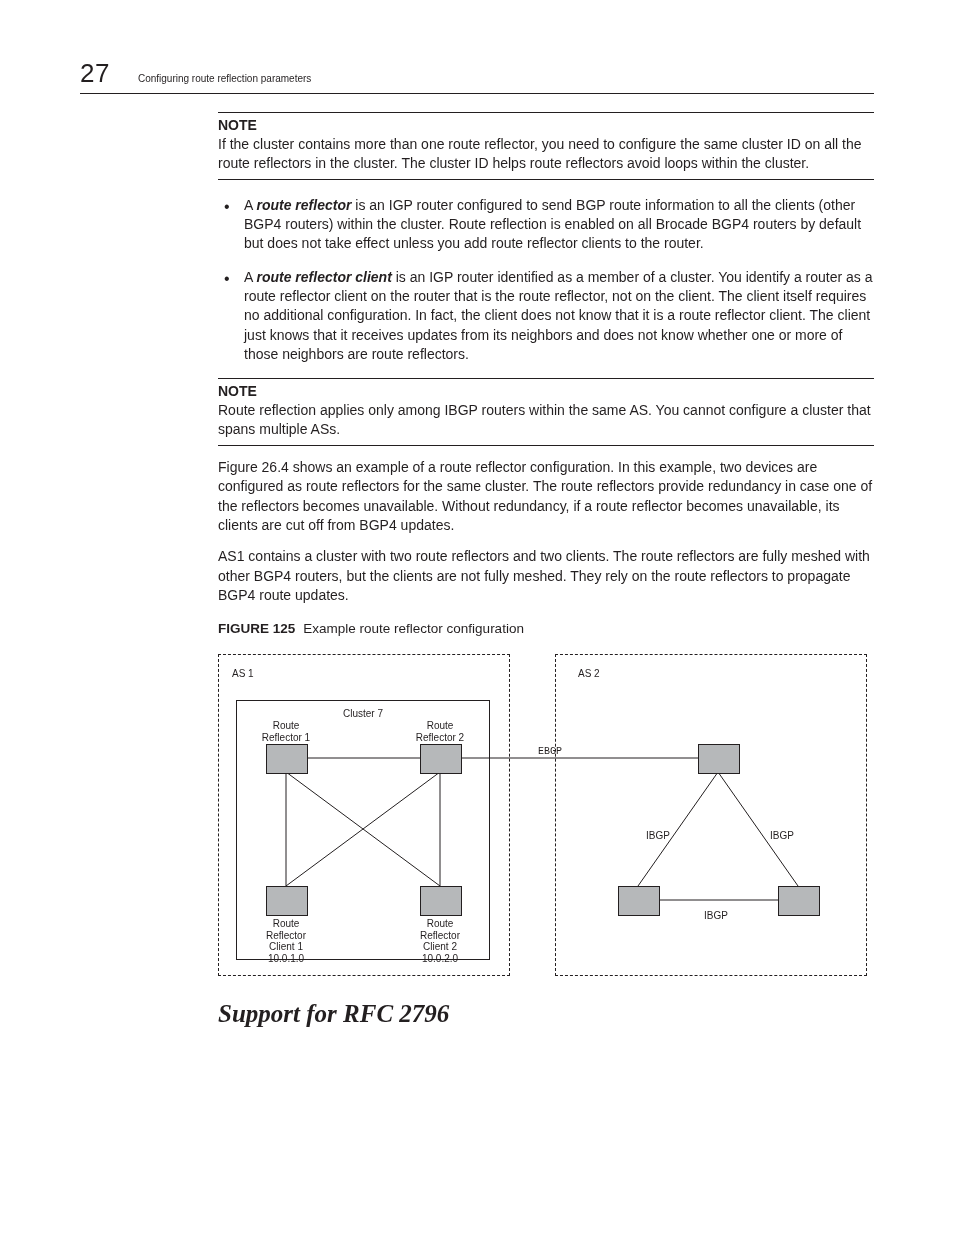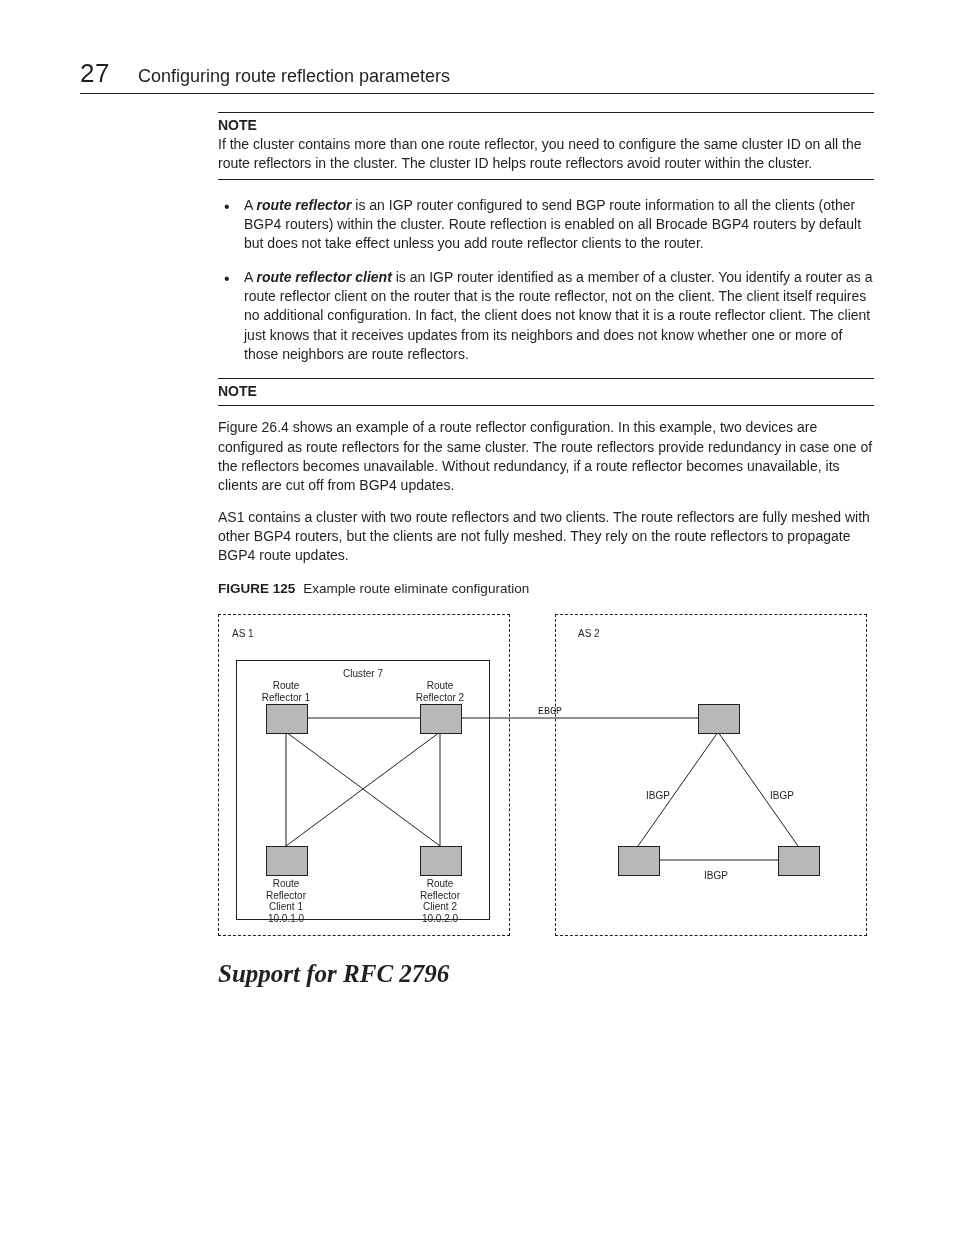--- a/index.html
+++ b/index.html
@@ -5,21 +5,21 @@
   html,body{margin:0;padding:0;background:#fff;}
   body{
     width:954px;height:1235px;
     font-family:Arial,Helvetica,sans-serif;
     font-size:14px;color:#231f20;
     position:relative;
   }
   .page{padding:58px 80px 0 80px;}
   .hdr{display:flex;align-items:baseline;gap:28px;border-bottom:0;}
   .chnum{font-size:26px;font-weight:400;letter-spacing:.5px;}
-  .chtitle{font-size:18px;}
+  .chtitle{font-size:10px;}
   .rule{border:none;border-top:1px solid #231f20;margin:4px 0 18px 0;}
   .content{margin-left:138px;margin-right:0;}
   .note-top,.note-bot{border-top:1.2px solid #231f20;}
   .note-bot{margin-top:6px;}
   .note-lbl{font-weight:bold;font-size:14px;margin-top:4px;}
   .note-body{font-size:14px;line-height:1.35;margin-top:2px;}
   ul.b{list-style:none;padding:0;margin:16px 0 0 0;}
   ul.b li{position:relative;padding-left:26px;margin-bottom:14px;line-height:1.38;}
   ul.b li::before{content:"•";position:absolute;left:6px;top:0;font-size:16px;}
   .term{font-weight:bold;font-style:italic;}
@@ -44,43 +44,44 @@
   <div class="hdr">
     <span class="chnum">27</span>
     <span class="chtitle">Configuring route reflection parameters</span>
   </div>
   <hr class="rule">
 
   <div class="content">
 
     <div class="note-top"></div>
     <div class="note-lbl">NOTE</div>
-    <div class="note-body">If the cluster contains more than one route reflector, you need to configure the same cluster ID on all the route reflectors in the cluster.  The cluster ID helps route reflectors avoid router within the cluster.</div>
+    <div class="note-body">If the cluster contains more than one route reflector, you need to configure the same cluster ID on all the route reflectors in the cluster.  The cluster ID helps route reflectors avoid loops within the cluster.</div>
     <div class="note-top note-bot"></div>
 
     <ul class="b">
       <li>
         <span>A </span><span class="term">route reflector</span><span> is an IGP router configured to send BGP route information to all the clients (other BGP4 routers) within the cluster. Route reflection is enabled on all Brocade BGP4 routers by default but does not take effect unless you add route reflector clients to the router.</span>
       </li>
       <li>
         <span>A </span><span class="term">route reflector client</span><span> is an IGP router identified as a member of a cluster.  You identify a router as a route reflector client on the router that is the route reflector, not on the client.  The client itself requires no additional configuration.  In fact, the client does not know that it is a route reflector client.  The client just knows that it receives updates from its neighbors and does not know whether one or more of those neighbors are route reflectors.</span>
       </li>
     </ul>
   </div>
 
   <div style="margin-left:138px;">
     <div class="note-top"></div>
     <div class="note-lbl">NOTE</div>
+    <div class="note-body">Route reflection applies only among IBGP routers within the same AS.  You cannot configure a cluster that spans multiple ASs.</div>
     <div class="note-top note-bot"></div>
 
     <div class="para">Figure 26.4 shows an example of a route reflector configuration. In this example, two devices are configured as route reflectors for the same cluster. The route reflectors provide redundancy in case one of the reflectors becomes unavailable. Without redundancy, if a route reflector becomes unavailable, its clients are cut off from BGP4 updates.</div>
     <div class="para">AS1 contains a cluster with two route reflectors and two clients.  The route reflectors are fully meshed with other BGP4 routers, but the clients are not fully meshed.  They rely on the route reflectors to propagate BGP4 route updates.</div>
 
     <div class="figcap">
-      <span>FIGURE 125</span><span class="t">Example route eliminate configuration</span>
+      <span>FIGURE 125</span><span class="t">Example route reflector configuration</span>
     </div>
 
     <div class="diagram">
       <div class="asbox as1"></div>
       <div class="asbox as2"></div>
       <div class="cluster"></div>
 
       <svg class="lines">
 
         <line x1="68" y1="118" x2="68" y2="232"></line>

